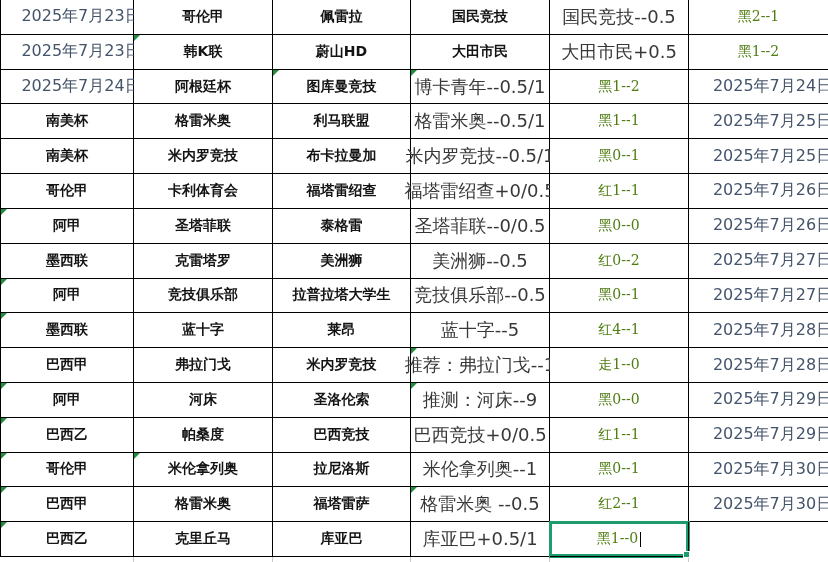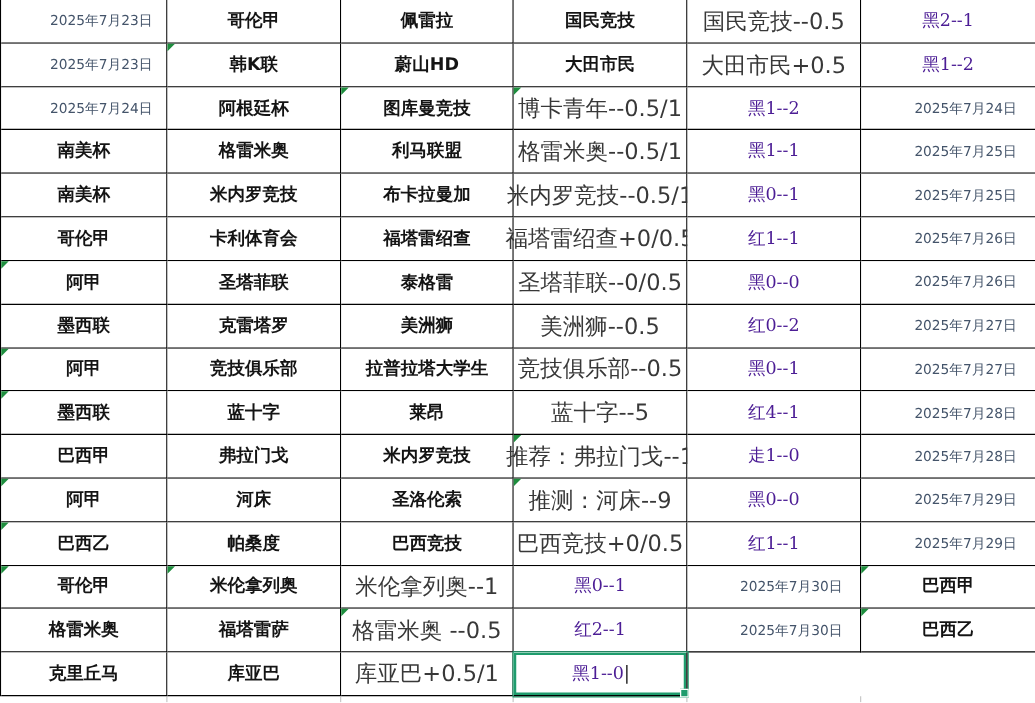--- a/index.html
+++ b/index.html
@@ -13,24 +13,24 @@
     grid-template-columns:133px 139px 138px 139px 139px 140px;
     grid-template-rows:repeat(16,1fr);
     border-left:1px solid #000;
     box-sizing:border-box;
   }
   .cell{
     position:relative;display:flex;align-items:center;justify-content:center;
     border-right:1px solid #000;border-bottom:1px solid #000;
     box-sizing:border-box;background:#fff;white-space:nowrap;overflow:visible;
   }
-  .c-date{font-size:11px;color:#44546A;padding-left:28px;}
+  .c-date{font-size:16px;color:#44546A;padding-left:28px;}
   .c-league,.c-home,.c-away{font-size:14px;font-weight:bold;color:#141414;text-align:right;}
   .c-prediction{font-size:18px;color:#383838;}
-  .c-result{font-size:14px;font-family:"DejaVu Serif",serif;color:#4c1d95;}
+  .c-result{font-size:14px;font-family:"DejaVu Serif",serif;color:#4d7c0f;}
   .tri{
     position:absolute;top:0;left:0;width:0;height:0;
     border-top:6px solid #1e8e3e;border-right:6px solid transparent;
   }
   .cell.active{
     box-shadow:inset 0 0 0 2px #1f9c6d, 0 0 0 1px #1f9c6d;
     z-index:2;
     justify-content:center;
   }
   .cell.active::after{
@@ -294,20 +294,23 @@
       <div class="cell c-date">
         <span class="txt">2025年7月29日</span>
       </div>
       <div class="cell c-league">
         <span class="txt">哥伦甲</span>
         <span class="tri"></span>
       </div>
       <div class="cell c-home">
         <span class="txt">米伦拿列奥</span>
         <span class="tri"></span>
+      </div>
+      <div class="cell c-away">
+        <span class="txt">拉尼洛斯</span>
       </div>
       <div class="cell c-prediction">
         <span class="txt">米伦拿列奥--1</span>
       </div>
       <div class="cell c-result">
         <span class="txt">黑0--1</span>
       </div>
       <div class="cell c-date">
         <span class="txt">2025年7月30日</span>
       </div>

